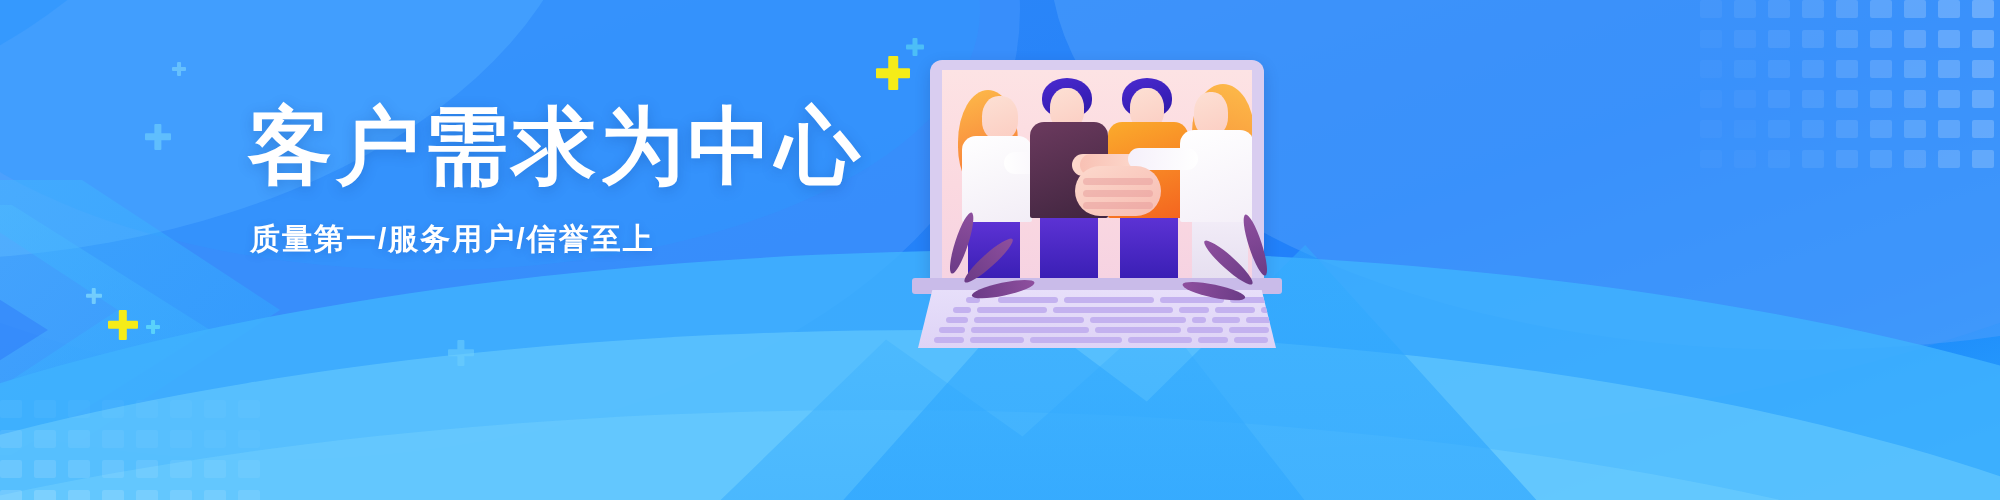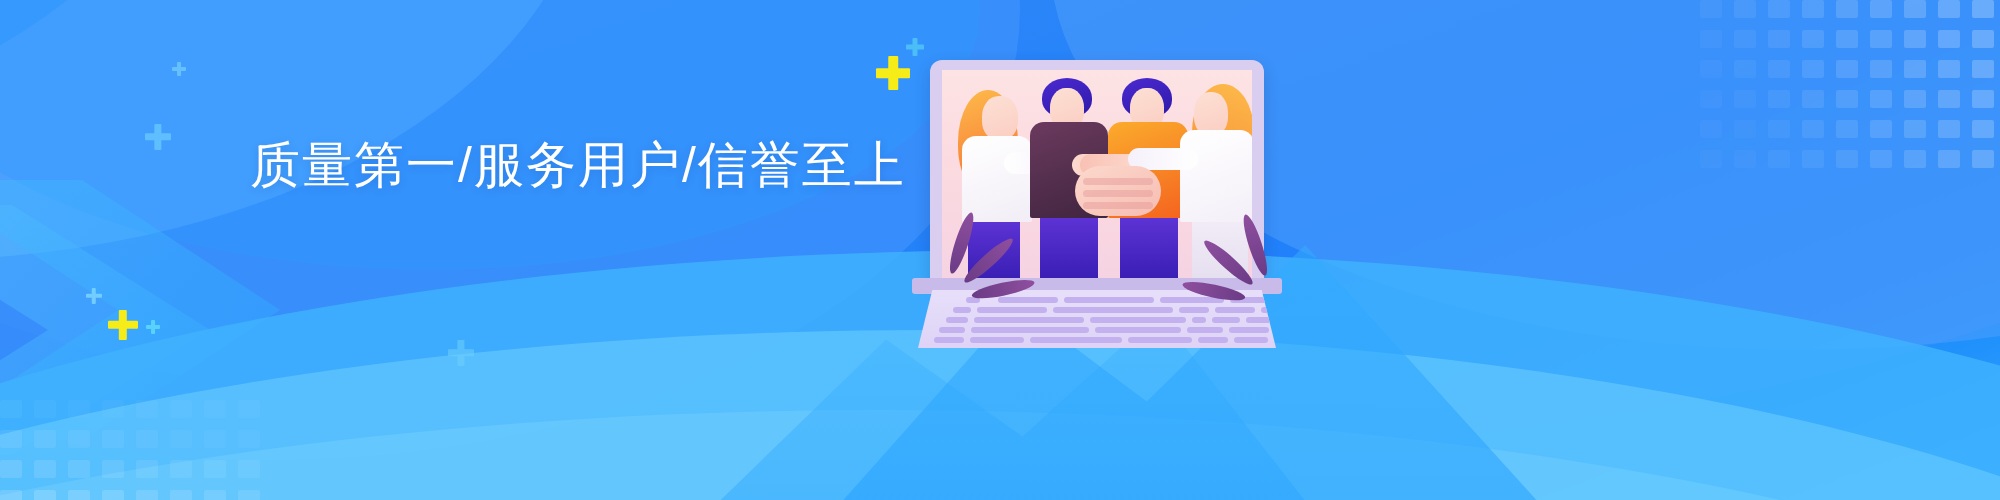--- a/index.html
+++ b/index.html
@@ -61,21 +61,21 @@
   .plus::after{top:50%;left:0;transform:translateY(-50%);height:28%;width:100%;}
   
   .copy{position:absolute;left:248px;top:104px;width:620px;}
   .headline{
     margin:0;color:#ffffff;font-size:84px;line-height:1;font-weight:700;
     letter-spacing:4px;white-space:nowrap;
     text-shadow:0 3px 14px rgba(0,40,120,.22);
     font-family:"Liberation Sans","DejaVu Sans",sans-serif;
   }
   .subline{
-    margin:36px 0 0 2px;color:#ffffff;font-size:50px;line-height:1;font-weight:400;
+    margin:36px 0 0 2px;color:#ffffff;font-size:30px;line-height:1;font-weight:700;
     letter-spacing:2px;white-space:nowrap;
     text-shadow:0 2px 8px rgba(0,40,120,.18);
   }
   
   .laptop{position:absolute;left:912px;top:60px;width:370px;height:290px;}
   .lid{position:absolute;left:18px;top:0;width:334px;height:222px;
       background:#d9cdf0;border-radius:12px 12px 4px 4px;
       box-shadow:0 6px 16px rgba(30,20,80,.18);}
   .screen{position:absolute;left:12px;top:10px;right:12px;bottom:4px;
       background:linear-gradient(180deg,#fde3e4 0%,#fbd9e0 55%,#f6d3e2 100%);
@@ -221,20 +221,21 @@
   <div class="plus" style="left:876px;top:56px;width:34px;height:34px;color:#f5ec18;"></div>
   <div class="plus" style="left:906px;top:38px;width:18px;height:18px;color:#4fc3f7;opacity:.9;"></div>
   <div class="plus" style="left:108px;top:310px;width:30px;height:30px;color:#f5ec18;"></div>
   <div class="plus" style="left:146px;top:320px;width:14px;height:14px;color:#59d2fb;"></div>
   <div class="plus" style="left:86px;top:288px;width:16px;height:16px;color:#7fd8fd;opacity:.8;"></div>
   <div class="plus" style="left:145px;top:124px;width:26px;height:26px;color:#6fd0fd;opacity:.65;"></div>
   <div class="plus" style="left:172px;top:62px;width:14px;height:14px;color:#7fd8fd;opacity:.6;"></div>
   <div class="plus" style="left:448px;top:340px;width:26px;height:26px;color:#6fd0fd;opacity:.55;"></div>
 
   <div class="copy">
+    <h1 class="headline">客户需求为中心</h1>
     <p class="subline">质量第一/服务用户/信誉至上</p>
   </div>
 
   <div class="laptop">
 
     <div class="lid">
       <div class="screen">
 
         <div class="person" style="left:10px;width:92px;height:200px;">
           <div class="legs" style="left:16px;bottom:0;width:52px;height:78px;"></div>

